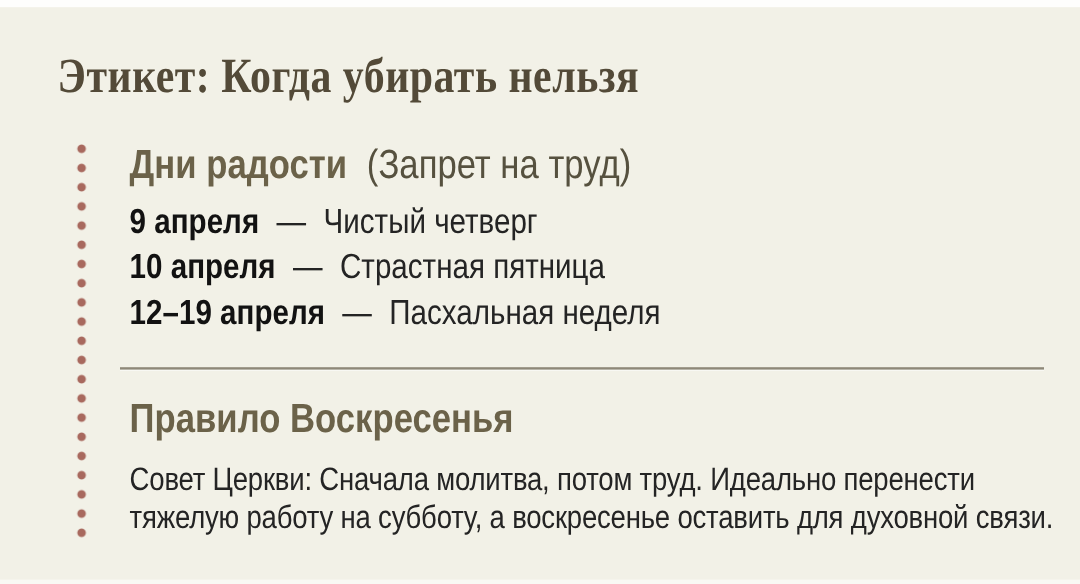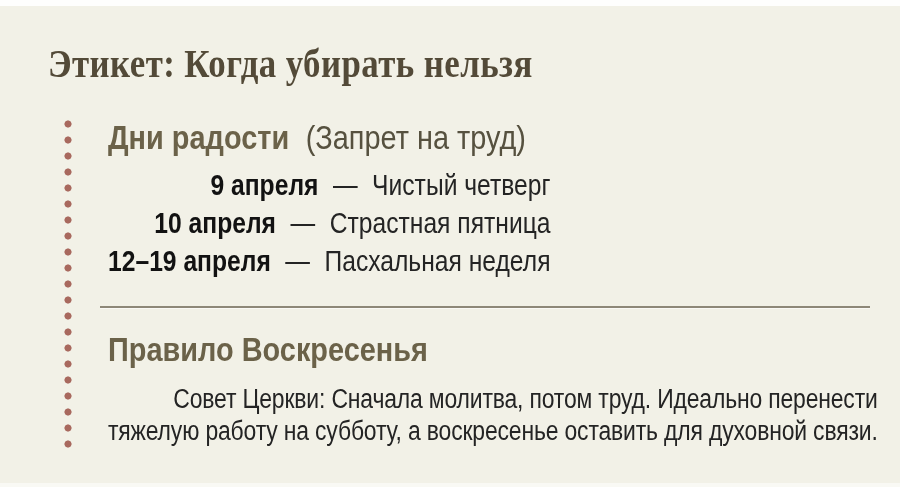--- a/index.html
+++ b/index.html
@@ -15,21 +15,20 @@
   html,body{margin:0;padding:0;}
   body{
     font-family:"Liberation Sans", sans-serif;
     background:#ffffff;
   }
   .slide{
     position:relative;
     width:900px;height:487px;
     background:var(--background);
     overflow:hidden;
-    text-align:right;
   }
   .top-strip{
     position:absolute;left:0;top:0;width:900px;height:6px;
     background:rgba(255,255,255,0.92);
   }
   .bottom-strip{
     position:absolute;left:0;bottom:0;width:900px;height:4px;
     background:rgba(255,255,255,0.55);
   }
   .cond{

